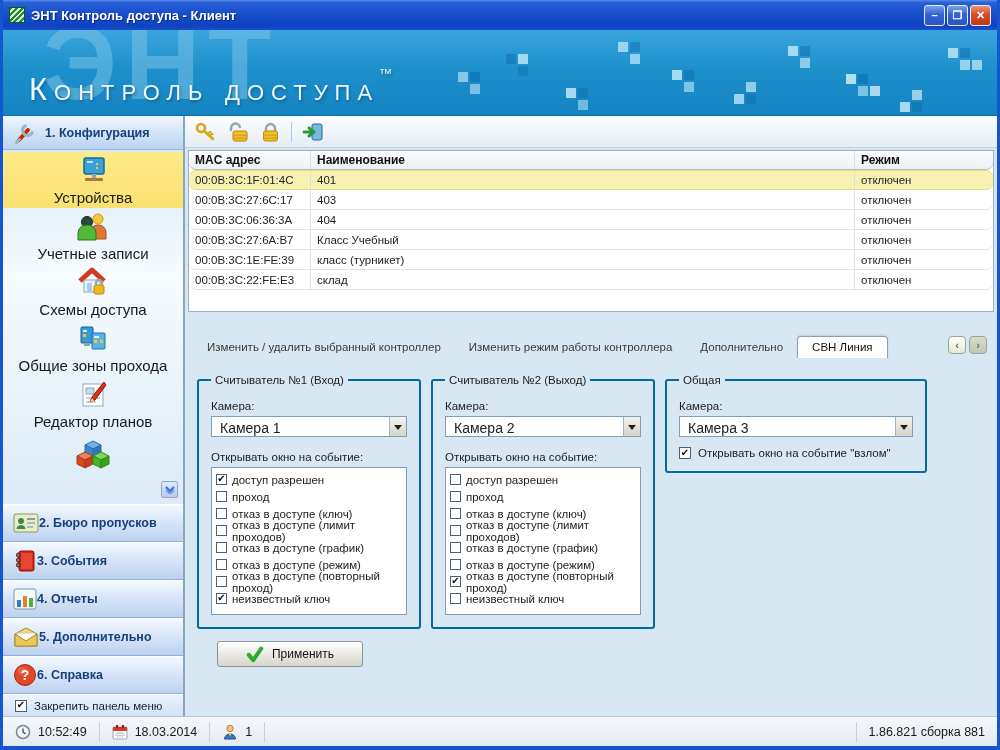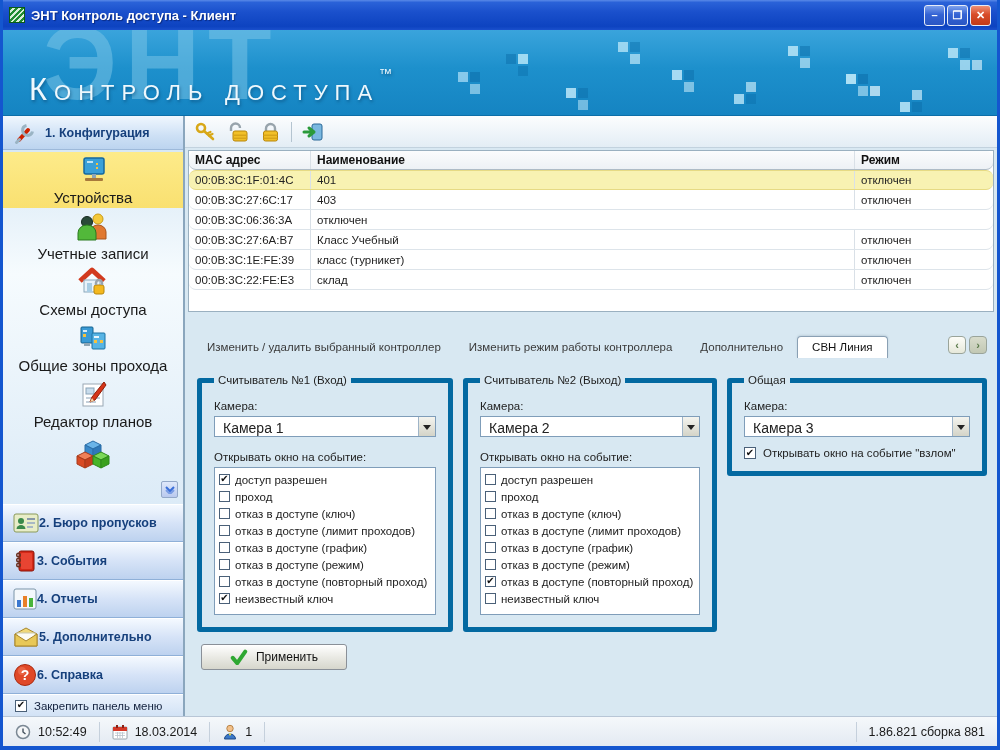--- a/index.html
+++ b/index.html
@@ -97,34 +97,34 @@
   .tab.active { background:#fff; border:1px solid #8aa0b4; border-bottom:none; border-radius:4px 4px 0 0;
     color:#111; box-shadow:0 -1px 2px rgba(120,140,160,.25); }
   .tabnav { position:absolute; right:10px; top:2px; display:flex; gap:3px; }
   .tabnav-btn { width:18px; height:18px; border:1px solid #9aa49a; border-radius:4px; font-size:11px; font-weight:bold;
     color:#5a7a4a; background:linear-gradient(180deg,#fdfdf8,#e6e8da); display:flex; align-items:center; justify-content:center; }
   .tabnav-btn.pressed { background:linear-gradient(180deg,#d8dccc,#c2c8b4); }
 
   
   .panel { flex:1; padding:14px 10px 0 12px; display:flex; gap:10px; align-items:flex-start; }
   .pcol { display:flex; flex-direction:column; }
-  fieldset.group { border:5px solid #0369a1; border-radius:3px; padding:8px 12px 12px; width:256px; background:transparent; }
+  fieldset.group { border:2px solid #0369a1; border-radius:3px; padding:8px 12px 12px; width:224px; background:transparent; }
   fieldset.group legend { font-size:11.5px; color:#222; padding:0 4px; }
   .fld-label { font-size:11.5px; margin:6px 0 4px; }
   .combo { height:21px; border:1px solid #7f9db9; background:#fff; display:flex; align-items:stretch; }
   .combo .combo-text { flex:1; padding:3px 8px; font-size:14px; }
   .combo .combo-btn { width:17px; border-left:1px solid #9eb4c8; background:linear-gradient(180deg,#f4f4ef,#d4d4c8);
     display:flex; align-items:center; justify-content:center; }
   .combo .combo-btn::after { content:""; border:4px solid transparent; border-top:5px solid #222; margin-top:5px; }
   .evlist { border:1px solid #7f9db9; background:#fff; height:148px; padding:3px 4px; margin-top:2px; overflow:hidden; }
   .evt { display:flex; align-items:center; gap:5px; height:17px; font-size:11.5px; }
   .evt .cb { width:11px; height:11px; flex:0 0 11px; }
   .chkline { display:flex; align-items:center; gap:7px; margin-top:10px; font-size:11.5px; }
 
-  .applybtn { margin:12px 0 0 4px; width:146px; height:26px; border:1px solid #8a9098; border-radius:3px;
+  .applybtn { margin:12px 0 0 20px; width:146px; height:26px; border:1px solid #8a9098; border-radius:3px;
     background:linear-gradient(180deg,#ffffff,#e8e8e2 55%,#d6d6cc); display:flex; align-items:center;
     justify-content:center; gap:8px; font-size:12px; color:#111; box-shadow:inset 0 1px 0 #fff; }
 
   
   .statusbar { height:30px; flex:0 0 30px; display:flex; align-items:center;
     background:linear-gradient(180deg,#f5f8fb,#e3eaf2); border-top:1px solid #b8c6d6; font-size:12.5px; color:#1a1a1a; }
   .st-seg { display:flex; align-items:center; gap:7px; padding:0 12px; height:20px; border-right:1px solid #c5d0dc; }
   .st-fill { flex:1; height:20px; border-right:1px solid #c5d0dc; }
   .st-right { padding:0 12px; }
 
@@ -380,20 +380,21 @@
           <div class="tcell c-name">401</div>
           <div class="tcell c-mode">отключен</div>
         </div>
         <div class="trow">
           <div class="tcell c-mac">00:0B:3C:27:6C:17</div>
           <div class="tcell c-name">403</div>
           <div class="tcell c-mode">отключен</div>
         </div>
         <div class="trow">
           <div class="tcell c-mac">00:0B:3C:06:36:3A</div>
+          <div class="tcell c-name">404</div>
           <div class="tcell c-mode">отключен</div>
         </div>
         <div class="trow">
           <div class="tcell c-mac">00:0B:3C:27:6A:B7</div>
           <div class="tcell c-name">Класс Учебный</div>
           <div class="tcell c-mode">отключен</div>
         </div>
         <div class="trow">
           <div class="tcell c-mac">00:0B:3C:1E:FE:39</div>
           <div class="tcell c-name">класс (турникет)</div>

